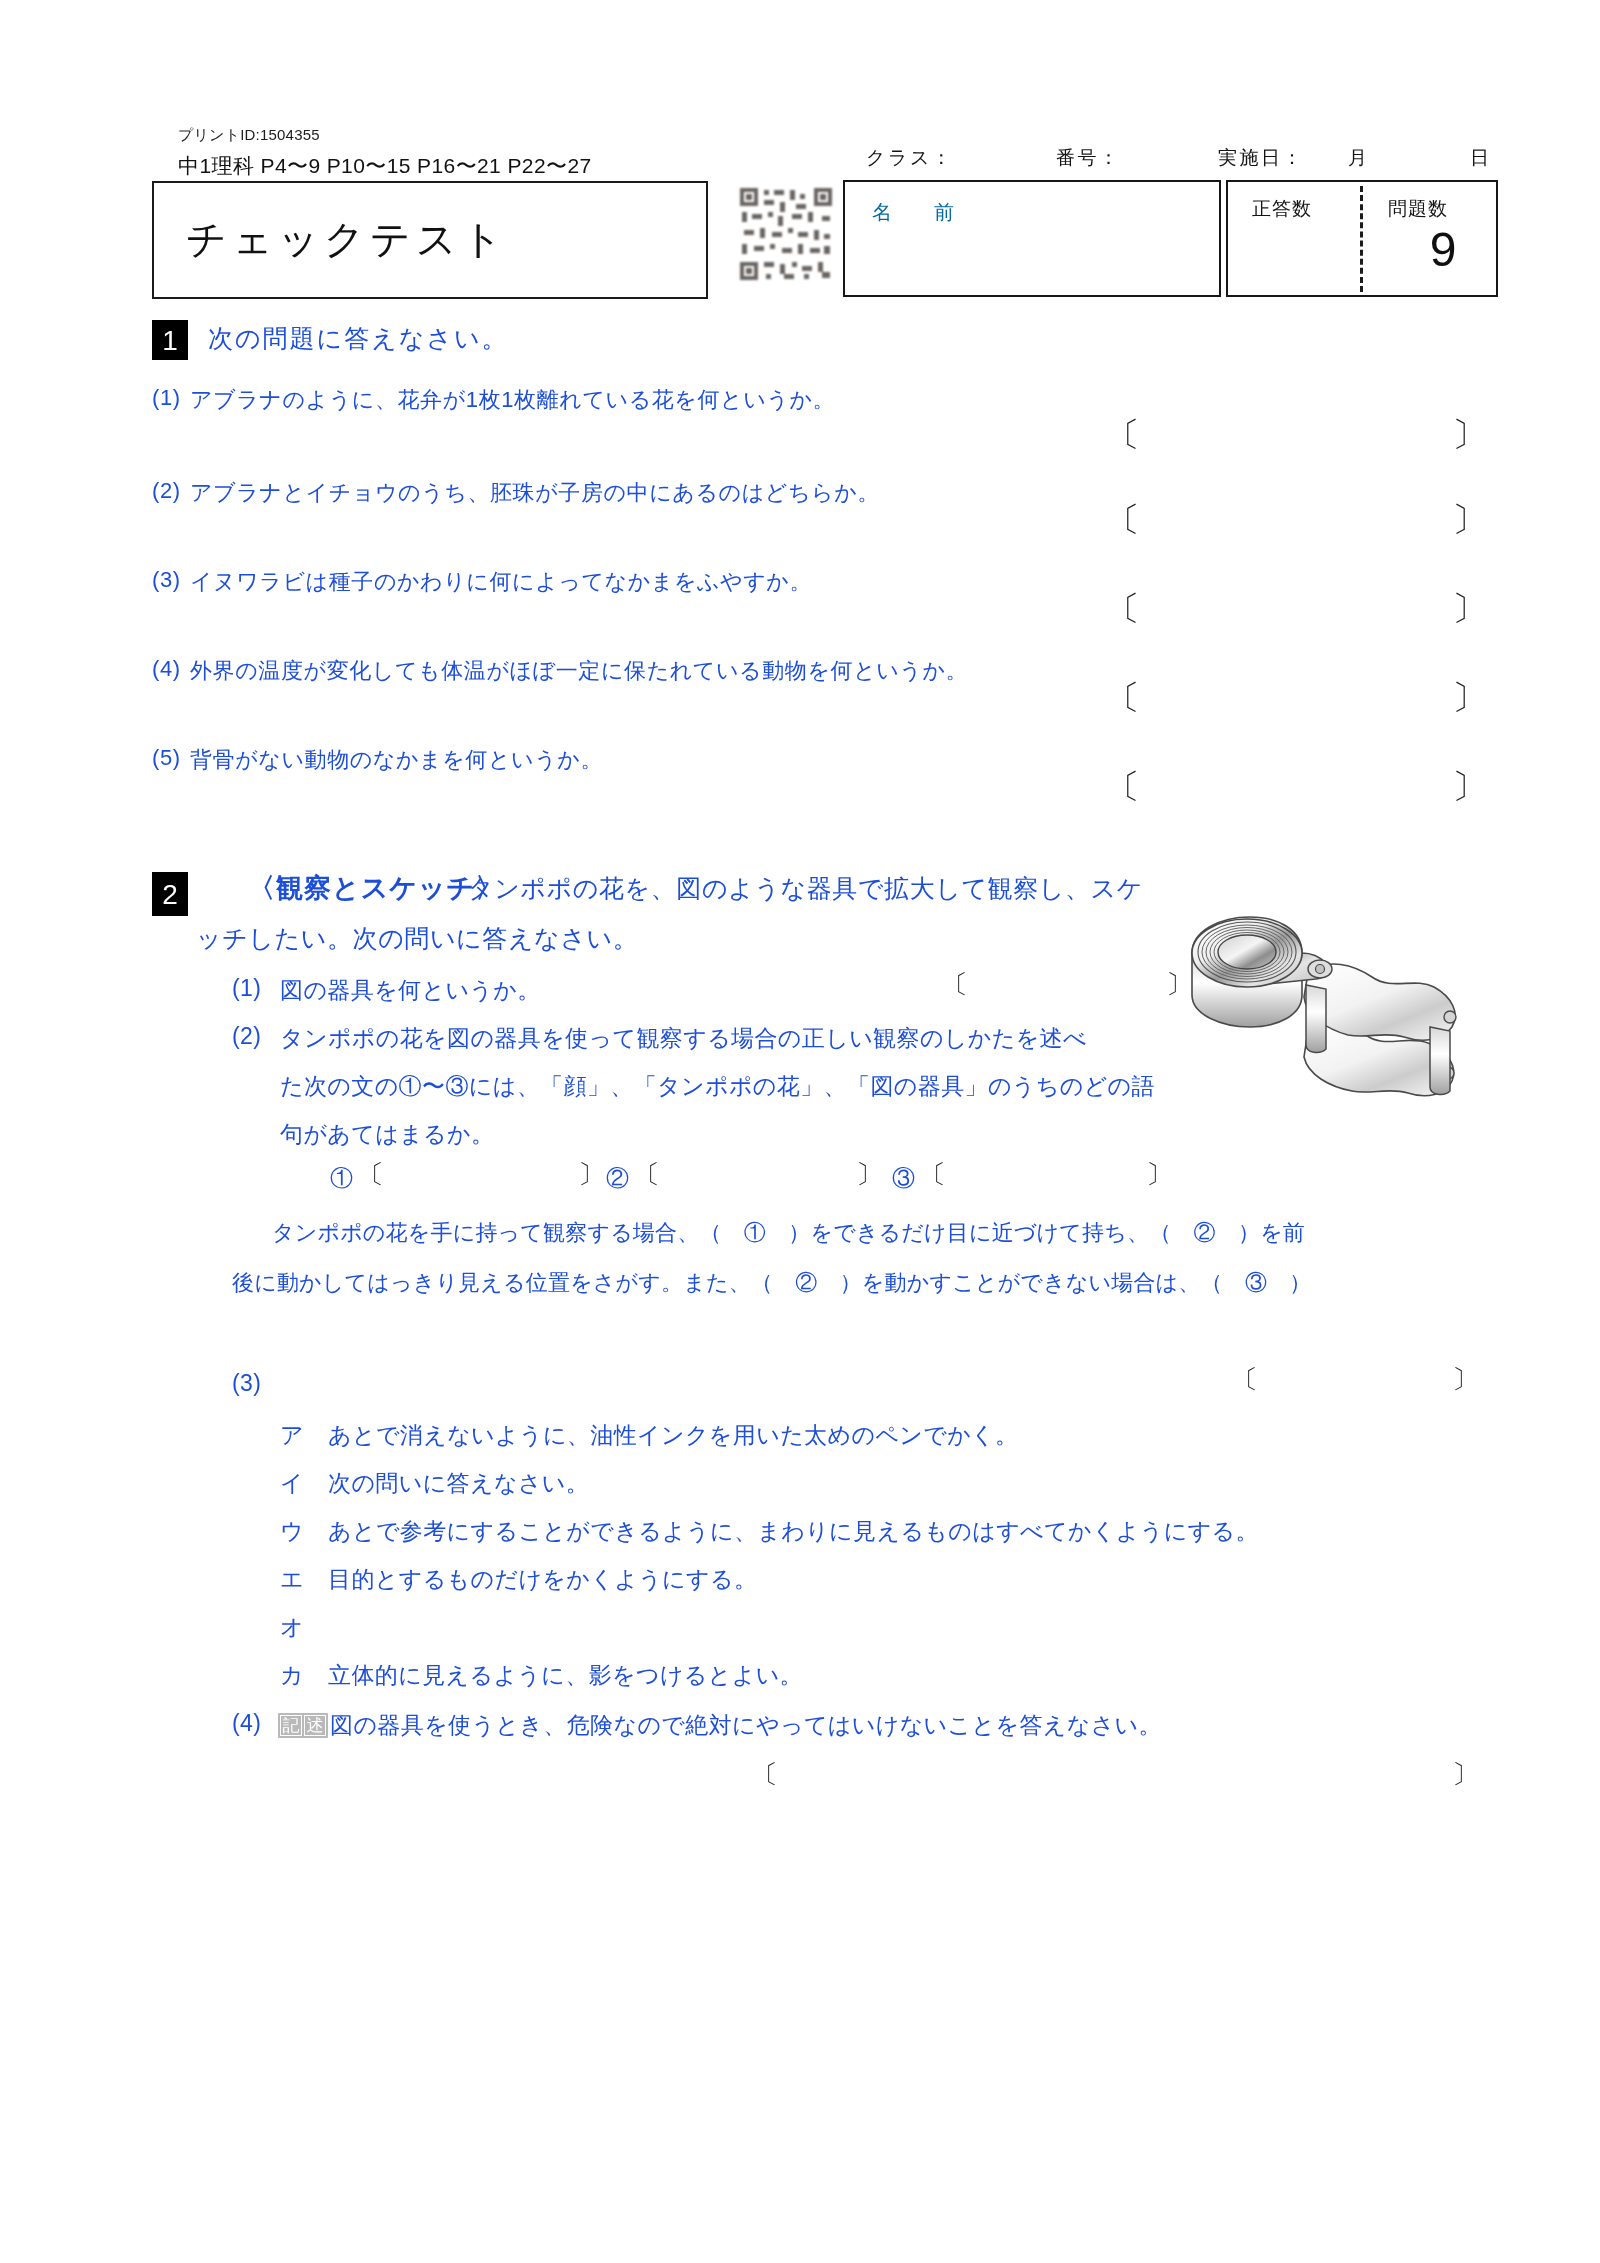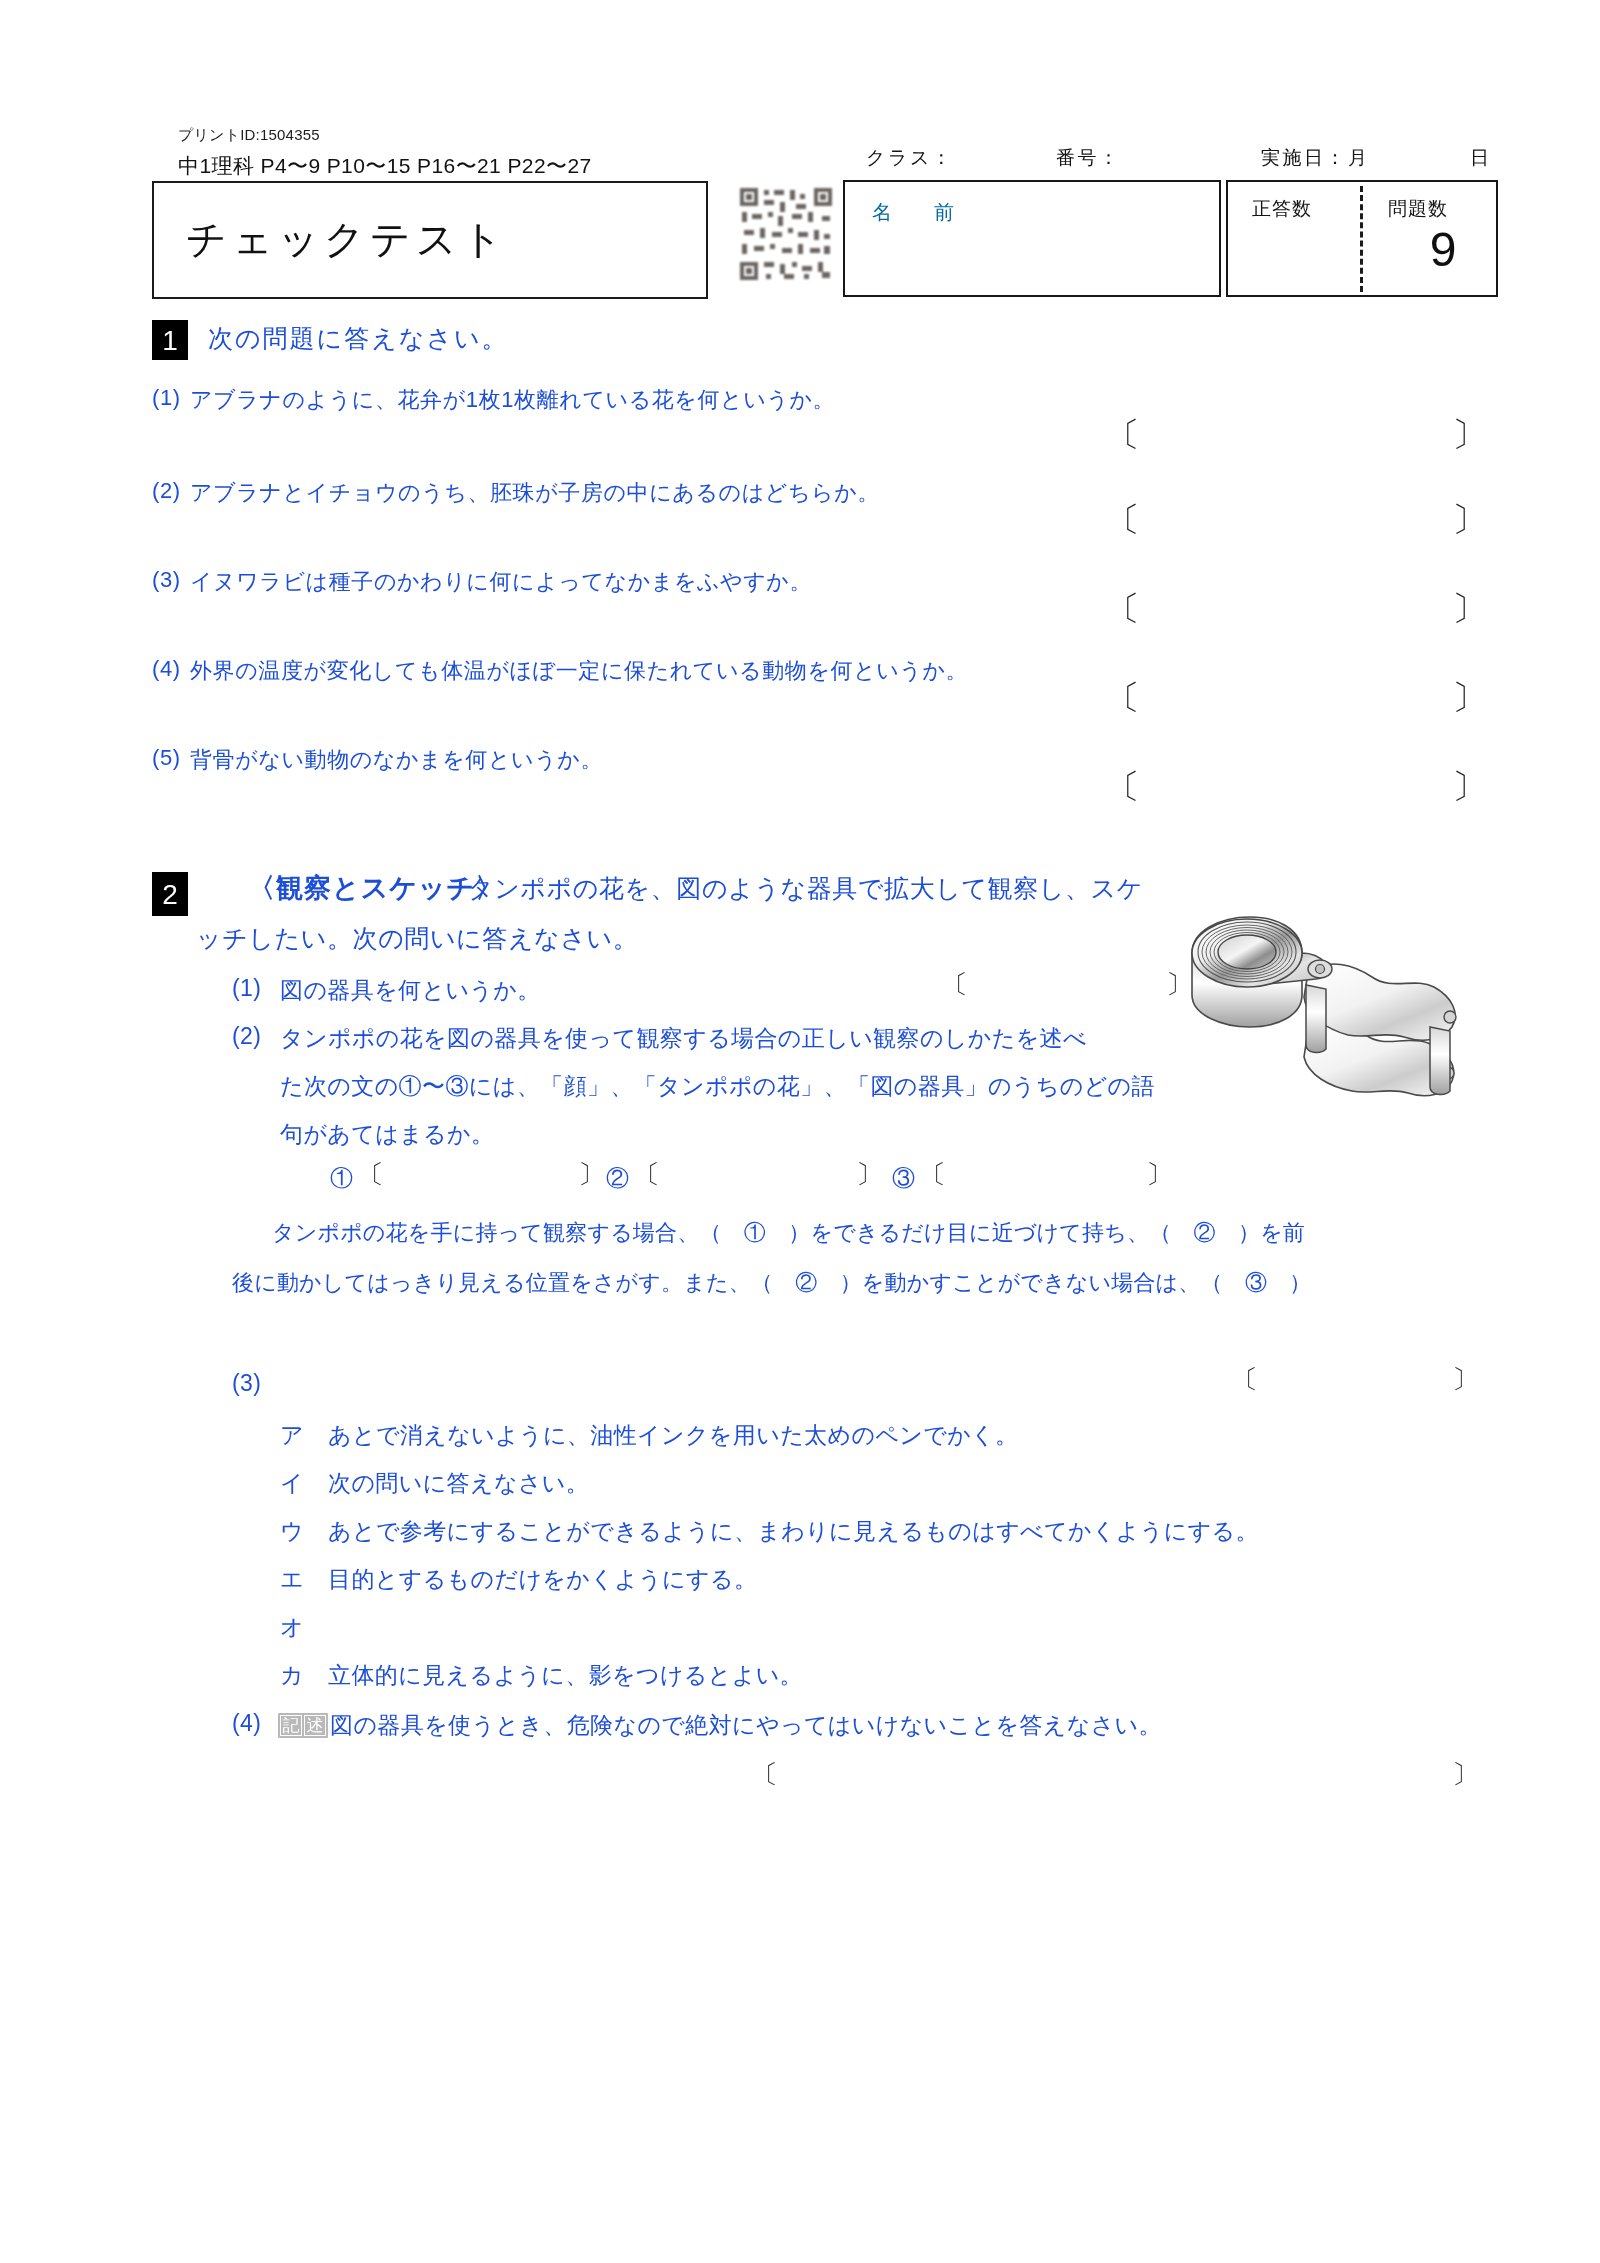--- a/index.html
+++ b/index.html
@@ -78,21 +78,21 @@
   .hdr-label {
     position: absolute;
     font-family: "Liberation Sans", "DejaVu Sans", sans-serif;
     font-size: 19px;
     letter-spacing: 2.5px;
     color: #141414;
     white-space: nowrap;
   }
   #lbl-class { left: 866px; top: 145px; }
   #lbl-number { left: 1056px; top: 145px; }
-  #lbl-date { left: 1218px; top: 145px; margin-left: 43px; }
+  #lbl-date { left: 1218px; top: 145px; }
   #lbl-month { left: 1348px; top: 145px; }
   #lbl-day { left: 1470px; top: 145px; }
 
   #name-box {
     position: absolute;
     left: 843px;
     top: 180px;
     width: 378px;
     height: 117px;
     border: 2px solid #171717;

